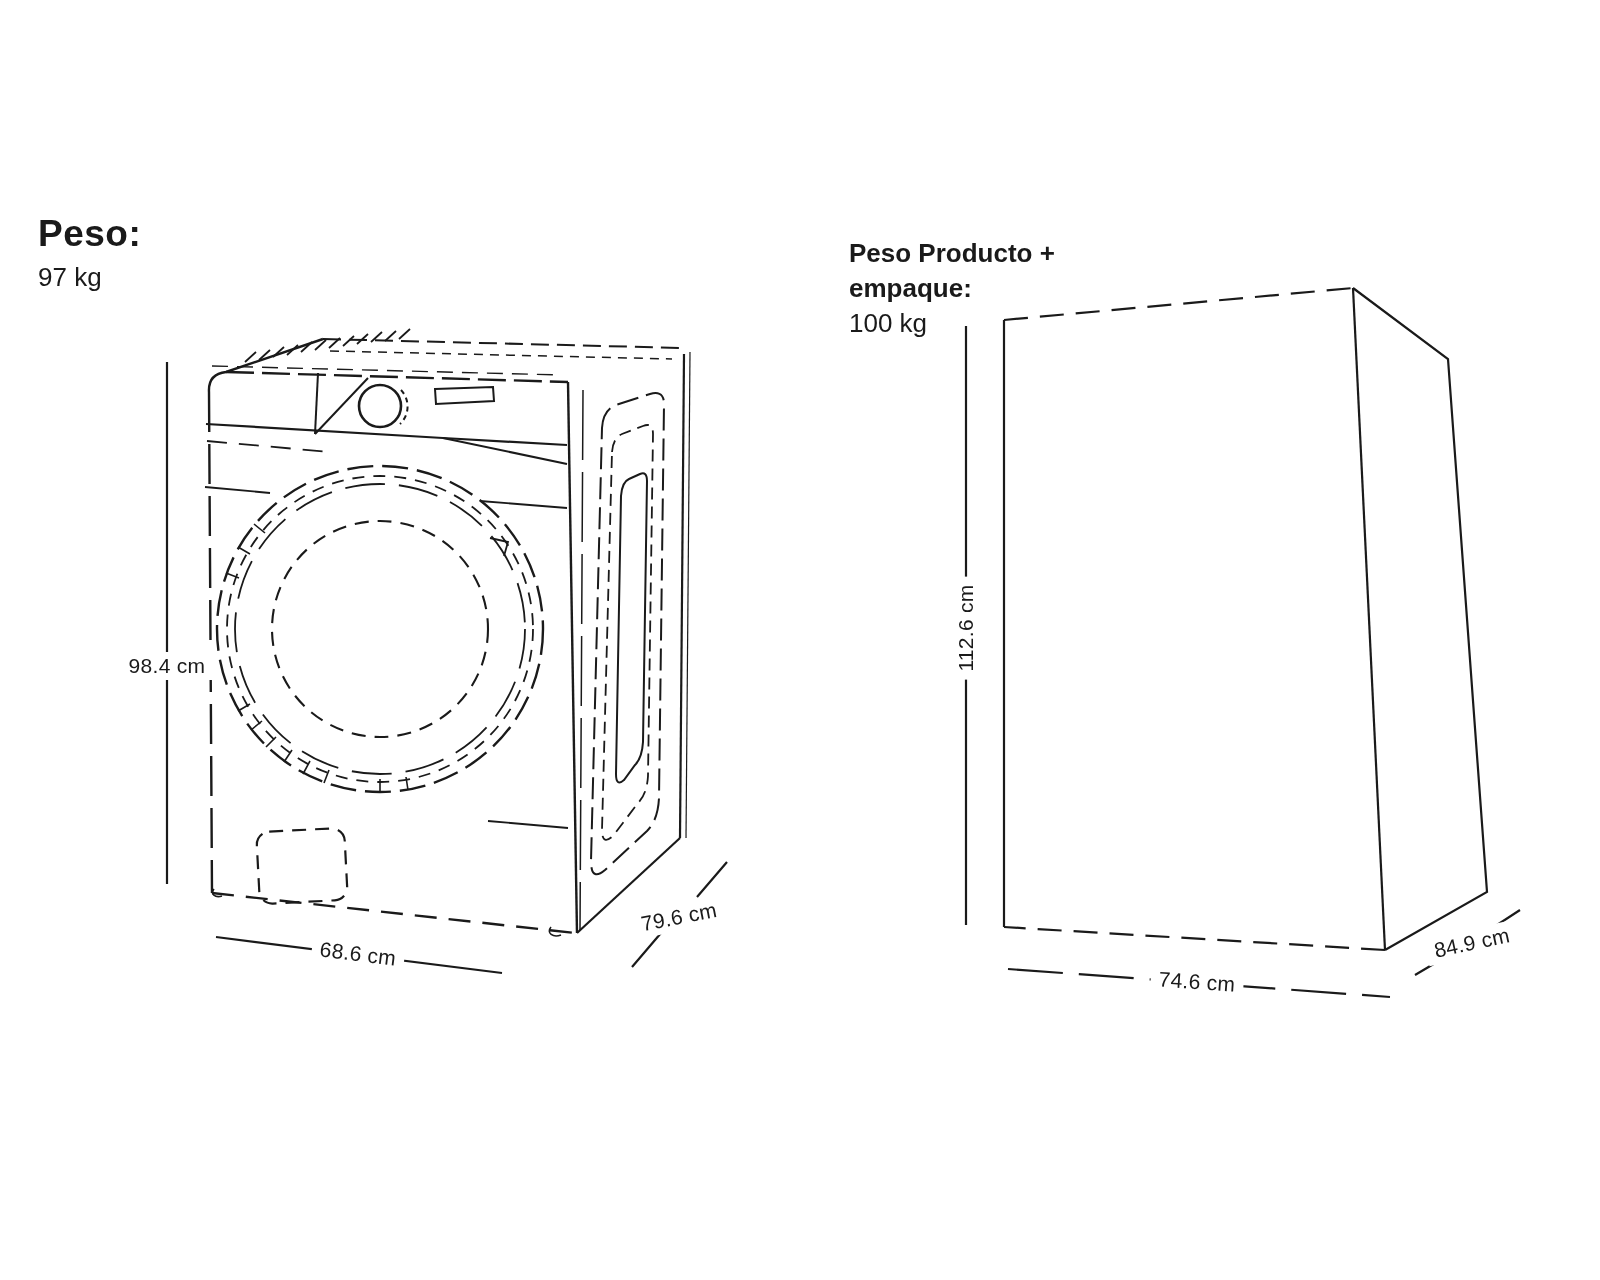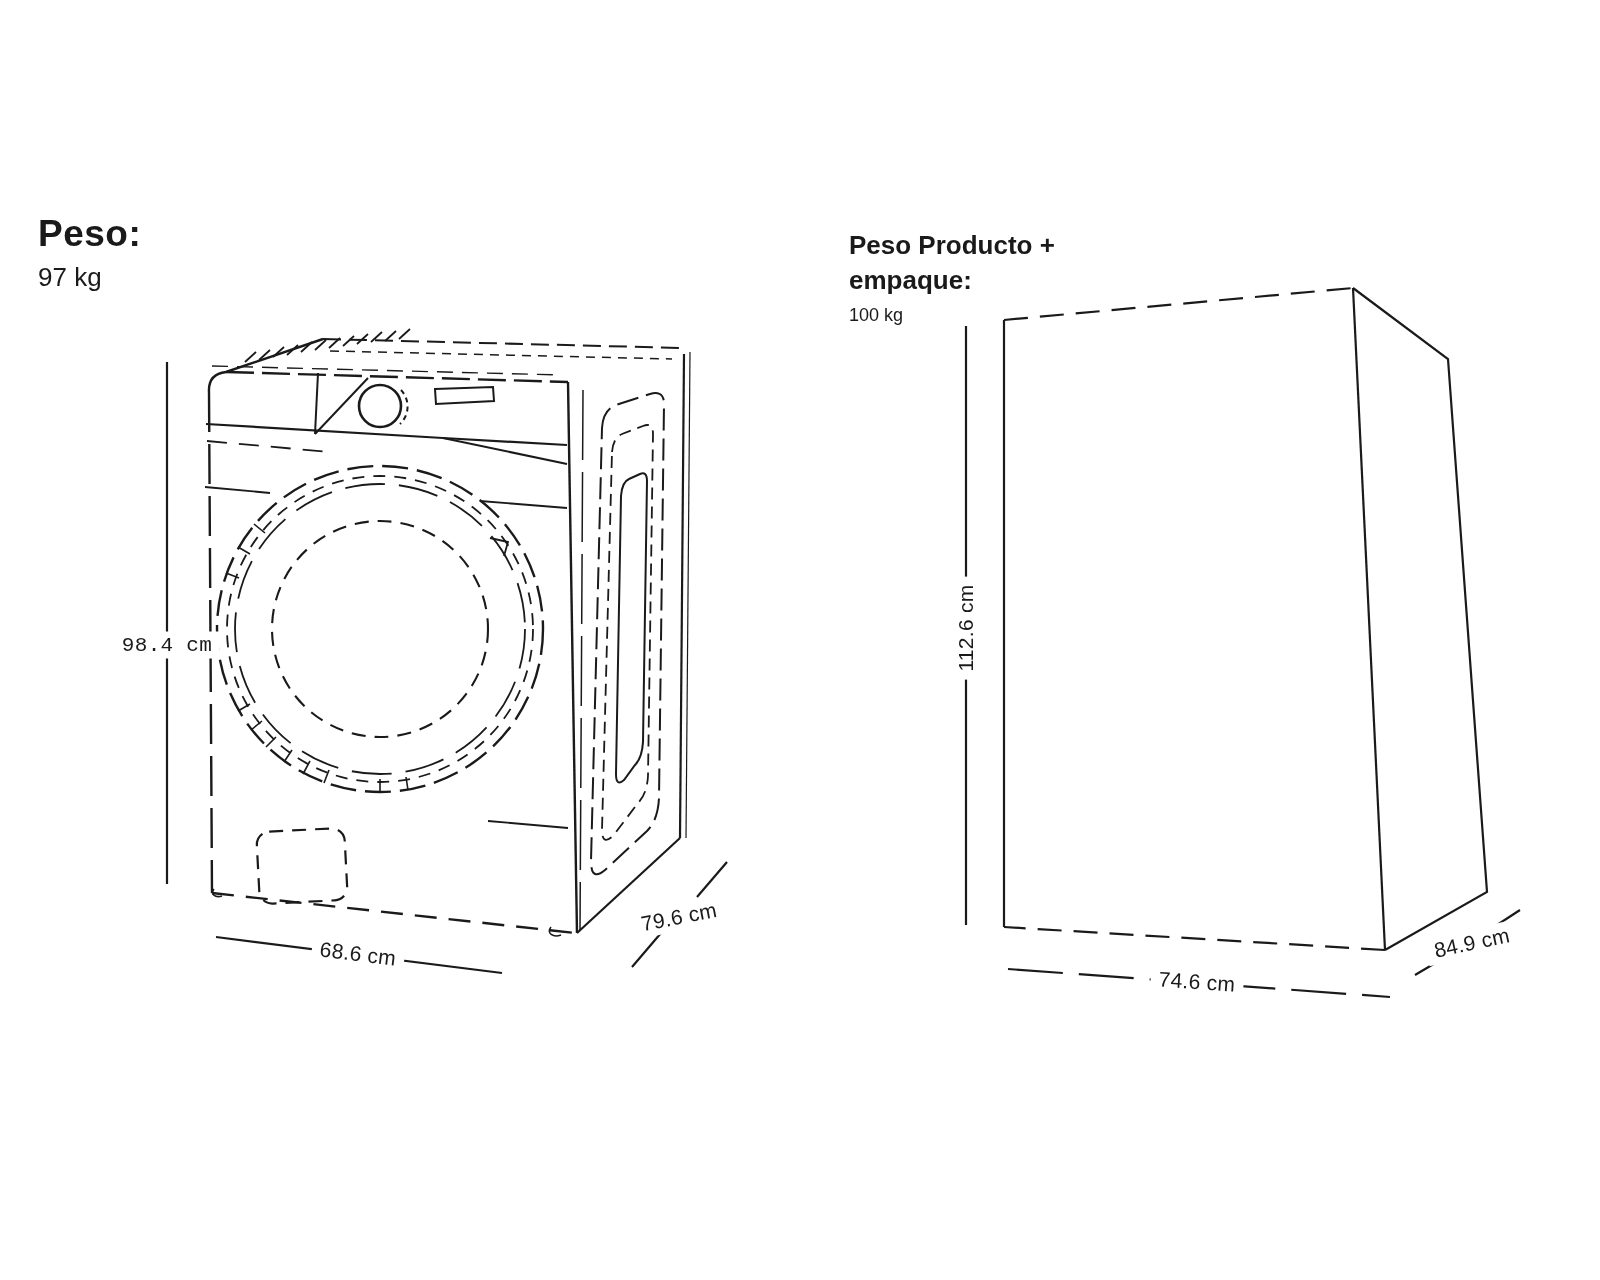--- a/index.html
+++ b/index.html
@@ -13,21 +13,21 @@
     overflow: hidden;
   }
   #drawing { position: absolute; left: 0; top: 0; }
 
   .weight-block { position: absolute; }
   .weight-title { font-size: 37px; font-weight: 600; letter-spacing: 0.5px; line-height: 1.1; }
   .weight-value { font-size: 26px; font-weight: 400; margin-top: 7px; }
 
   .pkg-block { position: absolute; line-height: 35px; }
   .pkg-title { font-size: 26px; font-weight: 700; }
-  .pkg-value { font-size: 18px; font-weight: 400; }
+  .pkg-value { font-size: 26px; font-weight: 400; }
 
   .dim-label {
     position: absolute;
     font-size: 21px;
     font-weight: 400;
     white-space: nowrap;
     background: #ffffff;
     padding: 2px 8px;
     letter-spacing: 0.3px;
   }
@@ -128,27 +128,27 @@
       <line x1="1008" y1="969" x2="1390" y2="997" stroke-width="2.2" stroke-dasharray="55 16"></line>
       <path d="M1415,975 L1437,962 M1497,925 L1520,910" stroke-width="2.2"></path>
     </g>
   </svg>
 
   <div class="weight-block" style="left:38px; top:214px;">
     <div class="weight-title">Peso:</div>
     <div class="weight-value">97 kg</div>
   </div>
 
-  <div class="pkg-block" style="left:849px; top:228px;">
+  <div class="pkg-block" style="left:849px; top:236px;">
     <div class="pkg-title">Peso Producto +</div>
     <div class="pkg-title">empaque:</div>
     <div class="pkg-value">100 kg</div>
   </div>
 
-  <div class="dim-label rot0" style="left:167px; top:645px;font-family:Liberation Mono, monospace;">98.4 cm</div>
+  <div class="dim-label rot0" style="left:167px; top:666px;">98.4 cm</div>
 
   <div class="dim-label rot7" style="left:358px; top:954px;">68.6 cm</div>
 
   <div class="dim-label rotm11" style="left:679px; top:917px;">79.6 cm</div>
 
   <div class="dim-label rotm90" style="left:966px; top:628px;">112.6 cm</div>
 
   <div class="dim-label rot4" style="left:1197px; top:982px;">74.6 cm</div>
 
   <div class="dim-label rotm12" style="left:1472px; top:943px;">84.9 cm</div>

